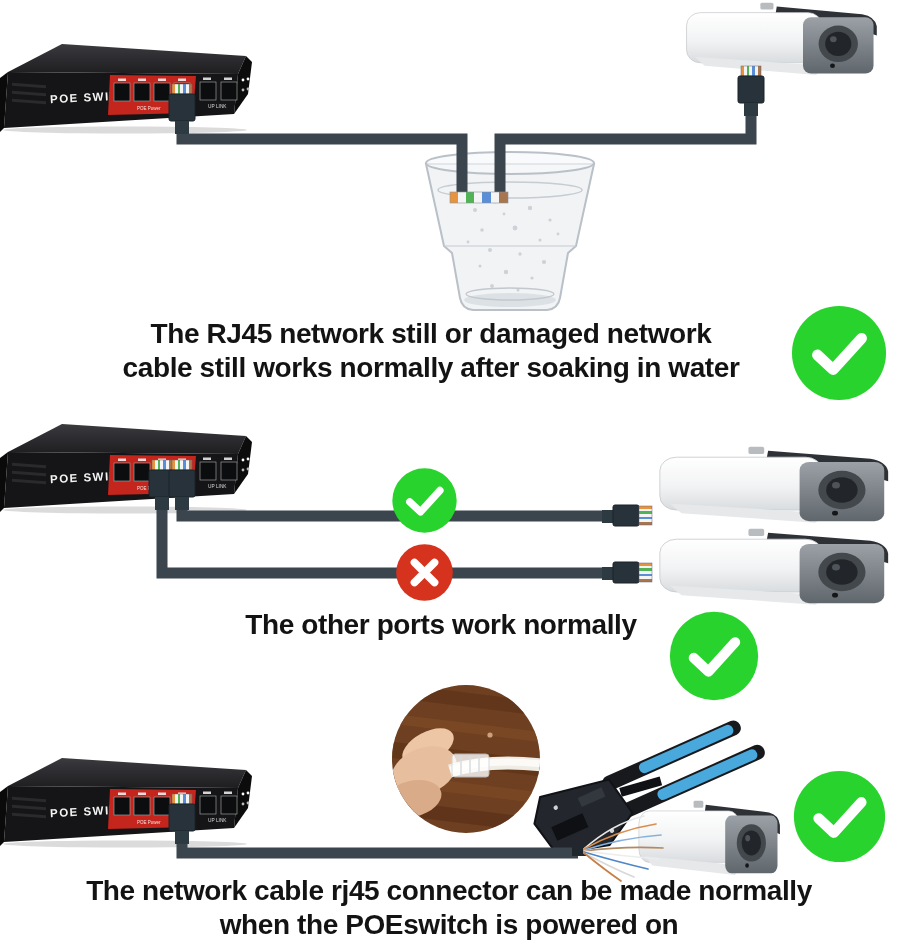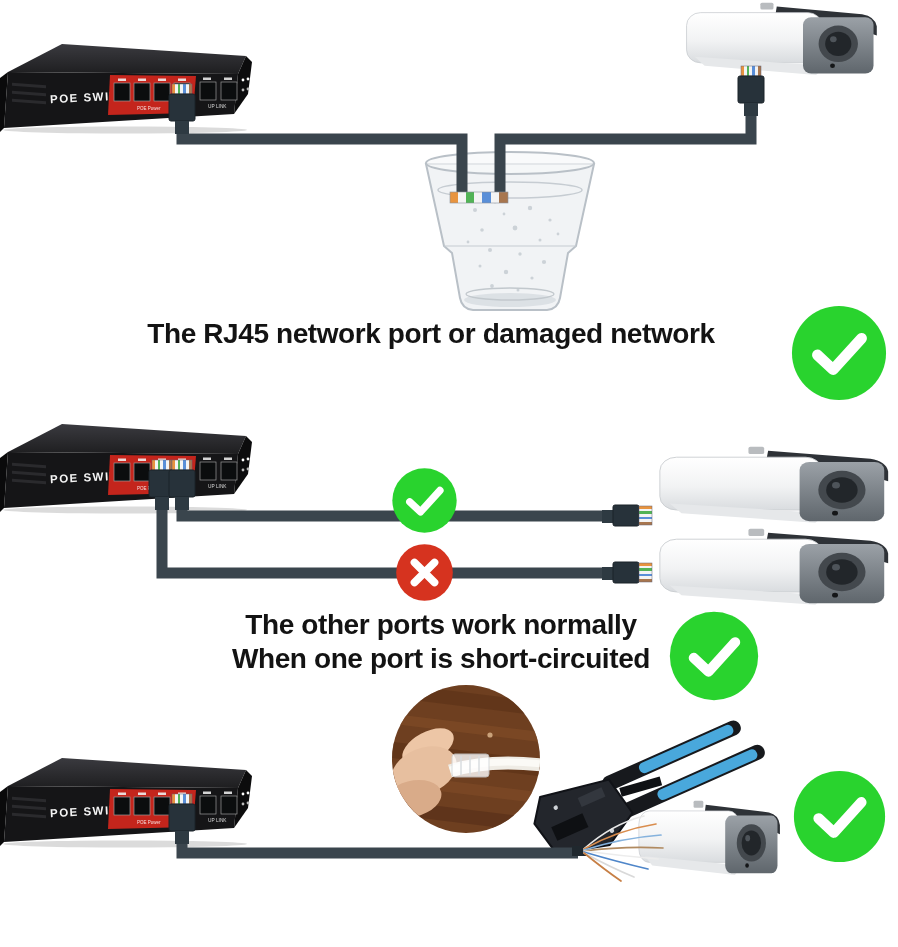--- a/index.html
+++ b/index.html
@@ -398,22 +398,26 @@
     <circle cx="50" cy="50" r="48" fill="var(--accent-green)"></circle>
     <path d="M28,52 L44,67 L73,35" fill="none" stroke="#fff" stroke-width="11" stroke-linecap="round" stroke-linejoin="round"></path>
   </svg>
 
   <svg class="badge" style="left:792px;top:769px" width="95" height="95" viewBox="0 0 100 100">
     <circle cx="50" cy="50" r="48" fill="var(--accent-green)"></circle>
     <path d="M28,52 L44,67 L73,35" fill="none" stroke="#fff" stroke-width="11" stroke-linecap="round" stroke-linejoin="round"></path>
   </svg>
 
   <div class="caption" style="left:0;top:317px;width:862px">
-    <span>The RJ45 network port or damaged network</span>
+    <span>The RJ45 network still or damaged network</span>
+    <span>cable still works normally after soaking in water</span>
   </div>
 
   <div class="caption" style="left:12px;top:608px;width:858px">
     <span>The other ports work normally</span>
-    <span>When one port is short-circuited</span>
   </div>
 
+  <div class="caption" style="left:0;top:874px;width:898px">
+    <span>The network cable rj45 connector can be made normally</span>
+    <span>when the POEswitch is powered on</span>
+  </div>
 
 </div>
 
 </body></html>

